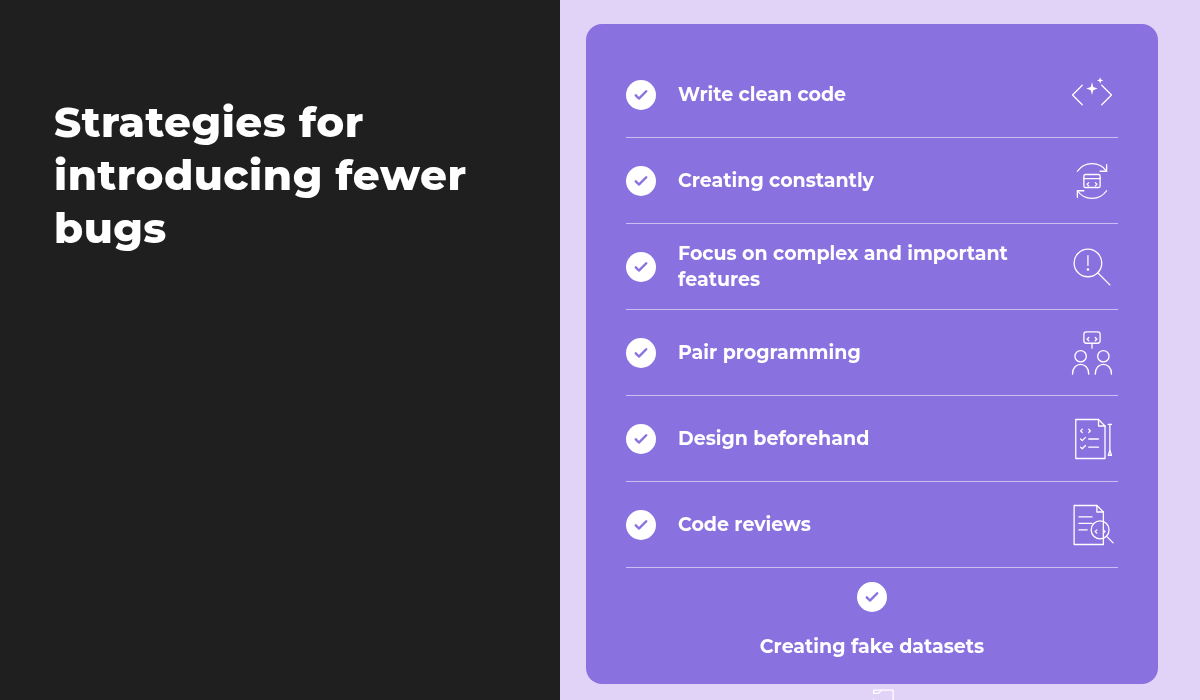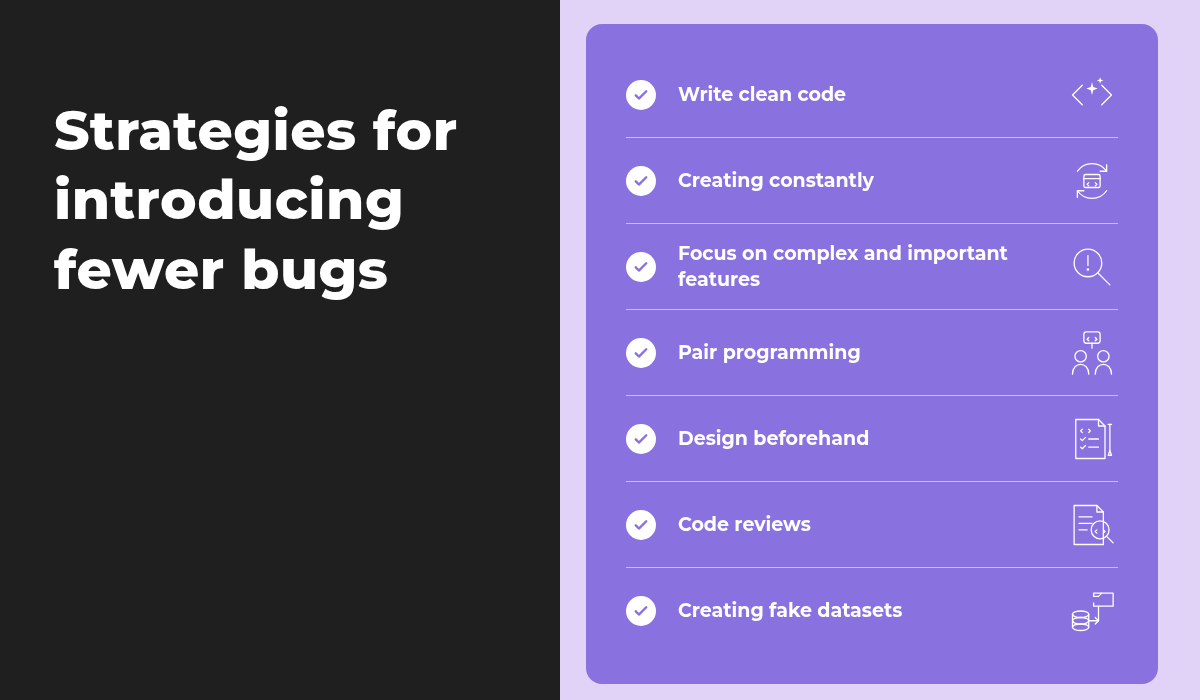--- a/index.html
+++ b/index.html
@@ -7,36 +7,36 @@
   .stage {
     width: 1200px; height: 700px; position: relative;
     background: #e1d3f8;
   }
   .dark-panel {
     position: absolute; left: 0; top: 0; width: 560px; height: 700px;
     background: #1f1f1f;
   }
   .title {
     position: absolute; left: 54px; top: 96px; width: 470px;
-    color: #ffffff; font-weight: 800; font-size: 55px; line-height: 1.26;
+    color: #ffffff; font-weight: 800; font-size: 42px; line-height: 1.26;
     letter-spacing: 0.5px;
   }
   .card {
     position: absolute; left: 586px; top: 24px; width: 572px; height: 660px;
     background: #8a71e0; border-radius: 16px; padding: 28px 40px 18px 40px;
     color: #ffffff;
     display: flex; flex-direction: column;
   }
   .row {
     display: flex; align-items: center; gap: 22px;
     padding: 14px 0 14px 0;
     border-bottom: 1px solid rgba(255,255,255,0.55);
     min-height: 86px;
   }
-  .row:last-child { border-bottom: none; }
+  .row:last-child { border-bottom: none; flex-direction: column; }
   .check {
     width: 30px; height: 30px; border-radius: 50%; background: #ffffff;
     display: flex; align-items: center; justify-content: center; flex: 0 0 30px;
   }
   .check svg { width: 18px; height: 18px; }
   .label {
     flex: 1 1 auto; font-weight: 700; font-size: 19px; line-height: 1.35;
   }
   .row-icon {
     width: 52px; height: 52px; flex: 0 0 52px;

